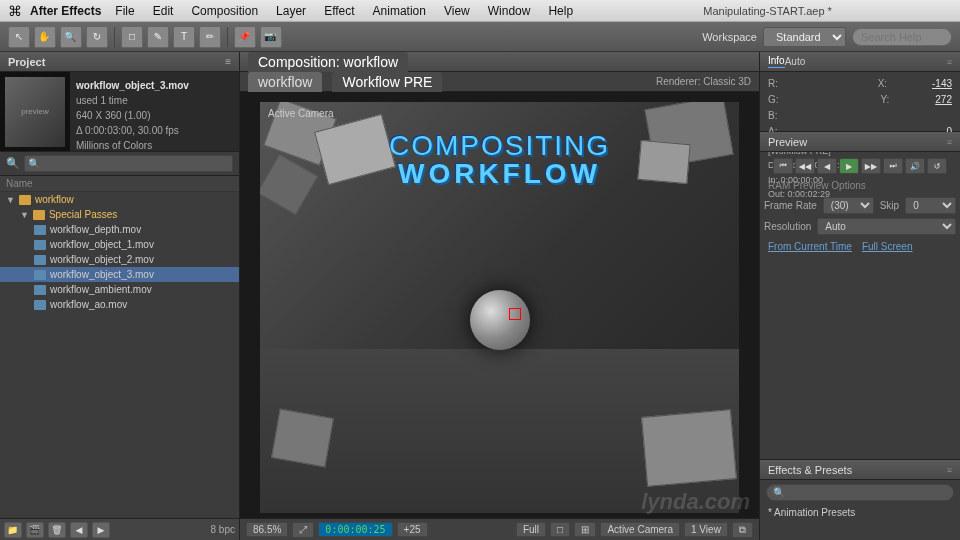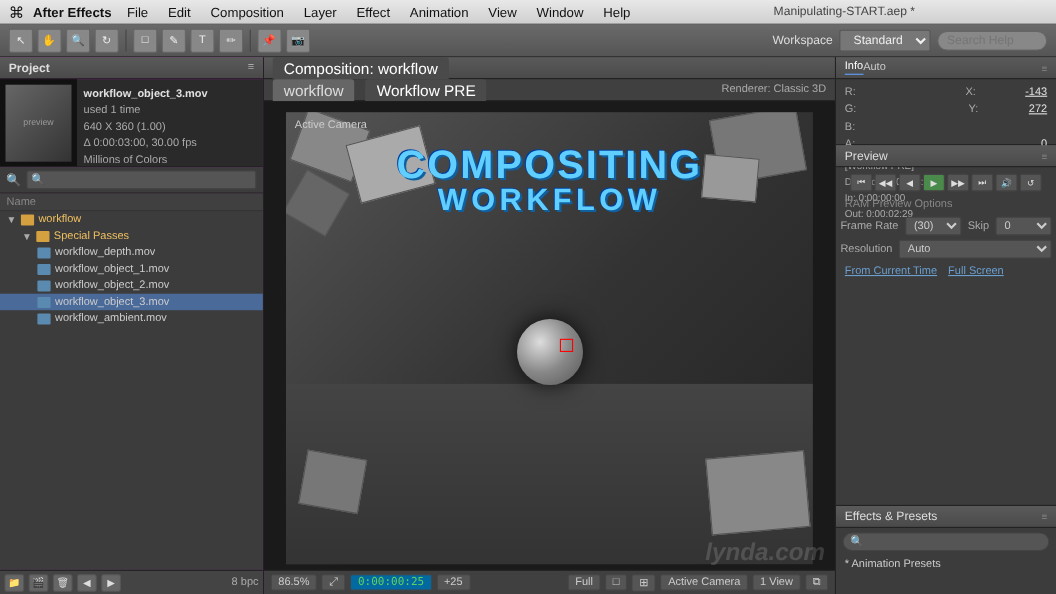--- a/index.html
+++ b/index.html
@@ -302,22 +302,22 @@
     
     .comp-text {
       position: absolute;
       top: 30px;
       left: 50%;
       transform: translateX(-50%);
       text-align: center;
       z-index: 10;
     }
     .comp-text-line1 {
-      font-size: 36px;
-      font-weight: 700;
+      font-size: 28px;
+      font-weight: 400;
       color: #60cfff;
       text-shadow: 2px 2px 0 #1060a0, -1px -1px 0 #0040a0;
       letter-spacing: 2px;
       line-height: 1;
     }
     .comp-text-line2 {
       font-size: 28px;
       font-weight: 900;
       color: #60cfff;
       text-shadow: 2px 2px 0 #1060a0, -1px -1px 0 #0040a0;
@@ -641,20 +641,24 @@
         <span class="file-icon"></span>
         <span>workflow_object_2.mov</span>
       </div>
       <div class="project-item sub2 selected">
         <span class="file-icon"></span>
         <span>workflow_object_3.mov</span>
       </div>
       <div class="project-item sub2">
         <span class="file-icon"></span>
         <span>workflow_ambient.mov</span>
+      </div>
+      <div class="project-item sub2">
+        <span class="file-icon"></span>
+        <span>workflow_ao.mov</span>
       </div>
     </div>
     <div id="project-bottom">
       <div class="small-btn">📁</div>
       <div class="small-btn">🎬</div>
       <div class="small-btn">🗑</div>
       <div class="small-btn">◀</div>
       <div class="small-btn">▶</div>
       <span class="bpc-label">8 bpc</span>
     </div>

